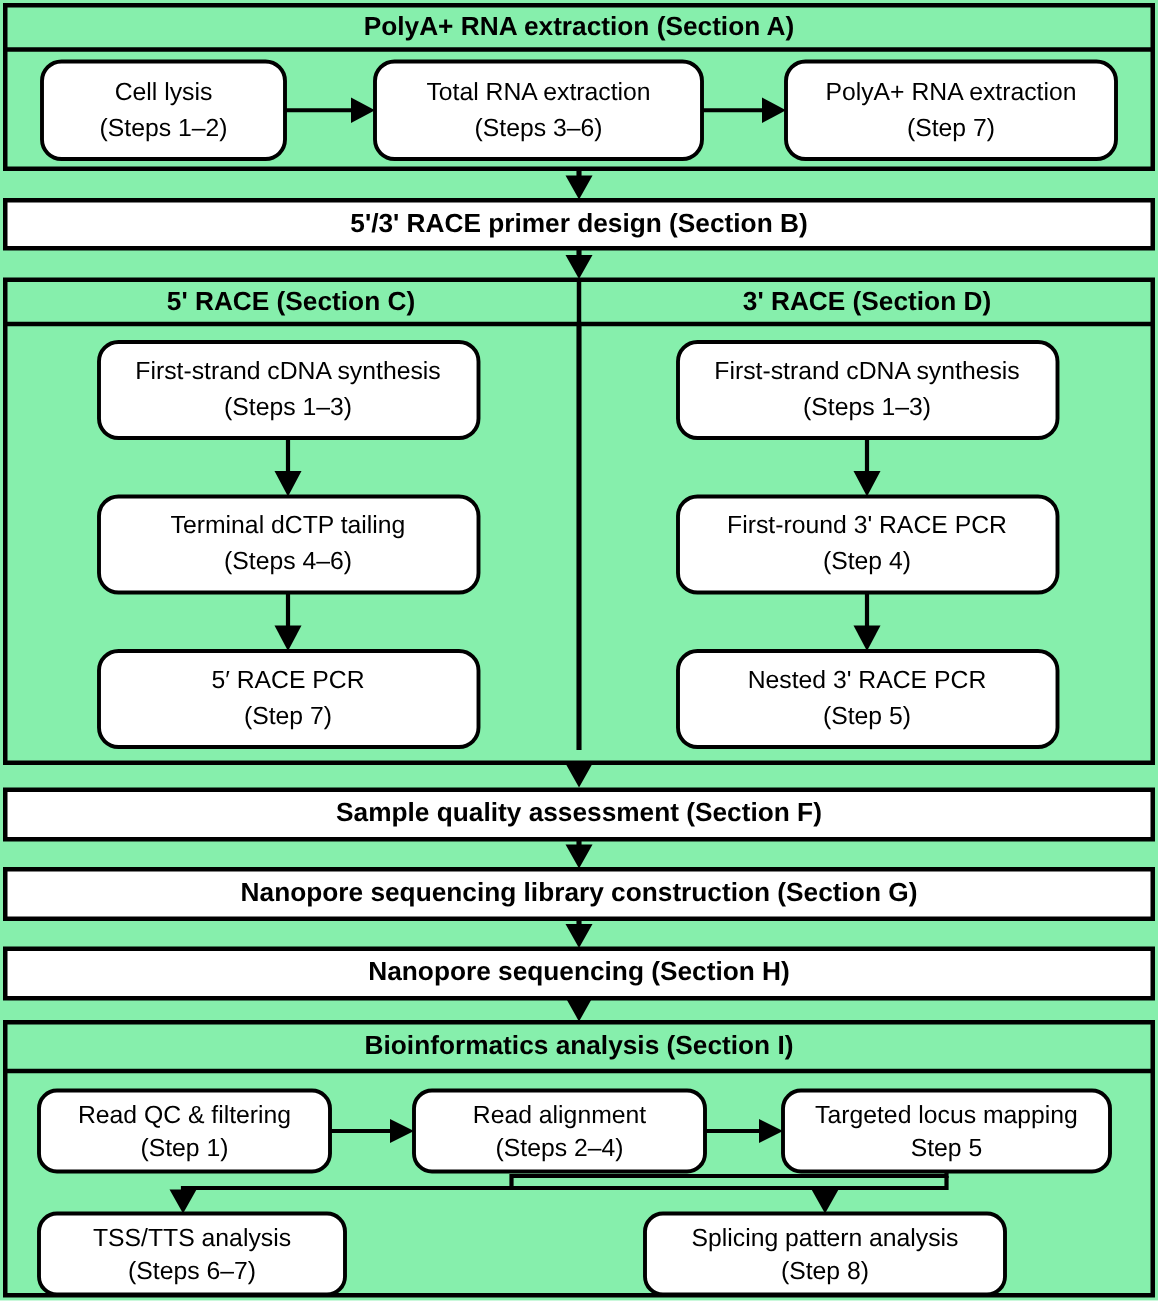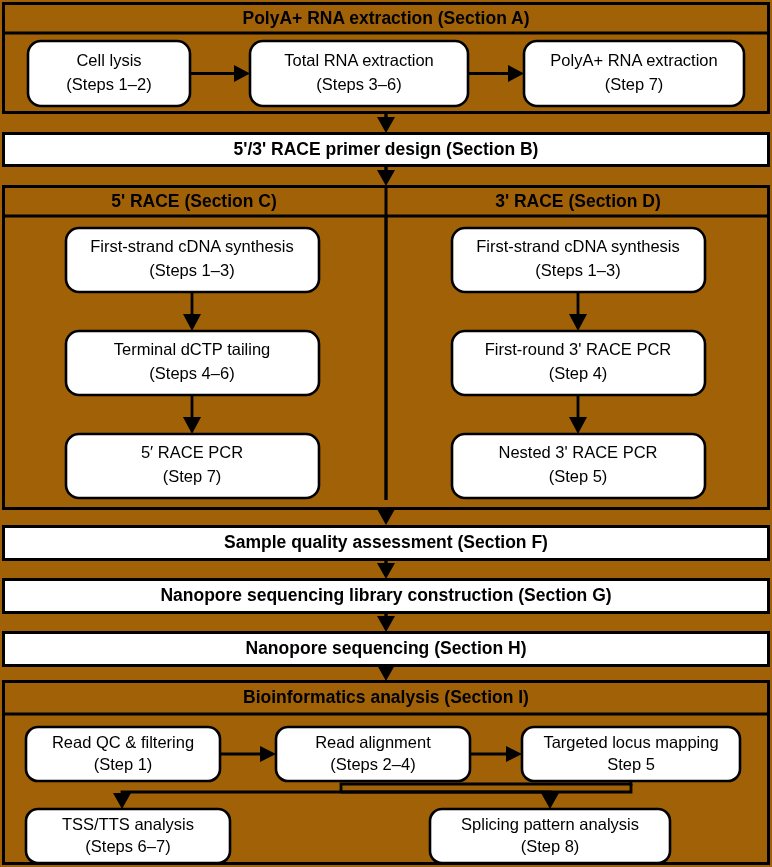--- a/index.html
+++ b/index.html
@@ -7,21 +7,21 @@
     padding: 0;
     background: #ffffff;
   }
   body {
     font-family: "Liberation Sans", sans-serif;
   }
   #chart-root {
     position: relative;
     width: 772px;
     height: 867px;
-    background: #a16207;
+    background: #86efac;
     overflow: hidden;
   }
   svg#flow {
     display: block;
     width: 772px;
     height: 867px;
   }
   .frame {
     fill: none;
     stroke: #000000;

